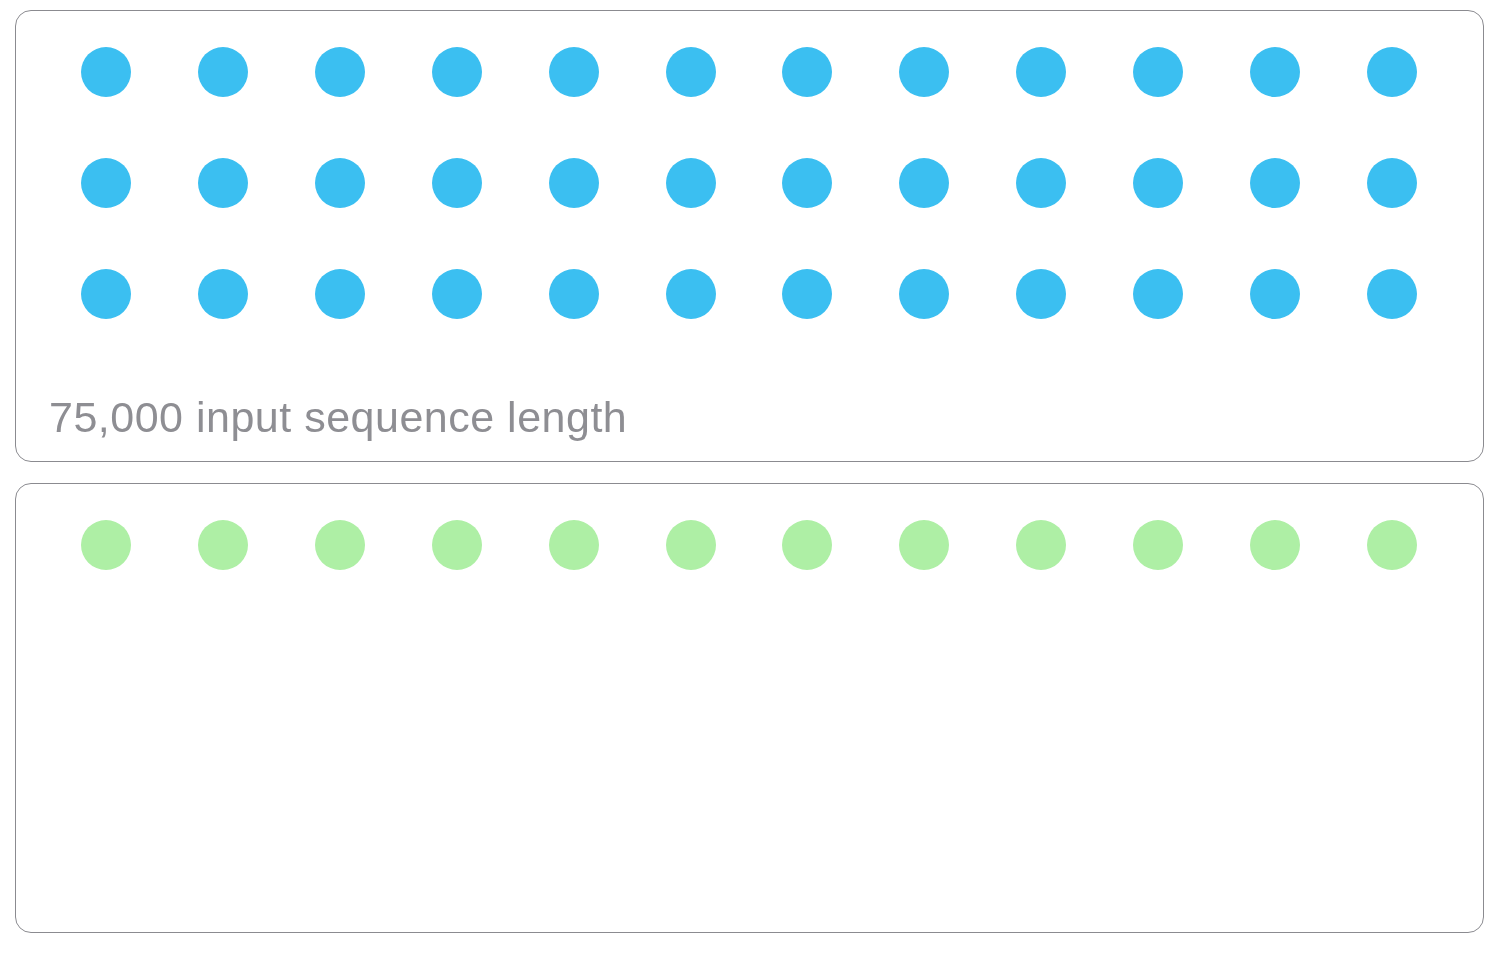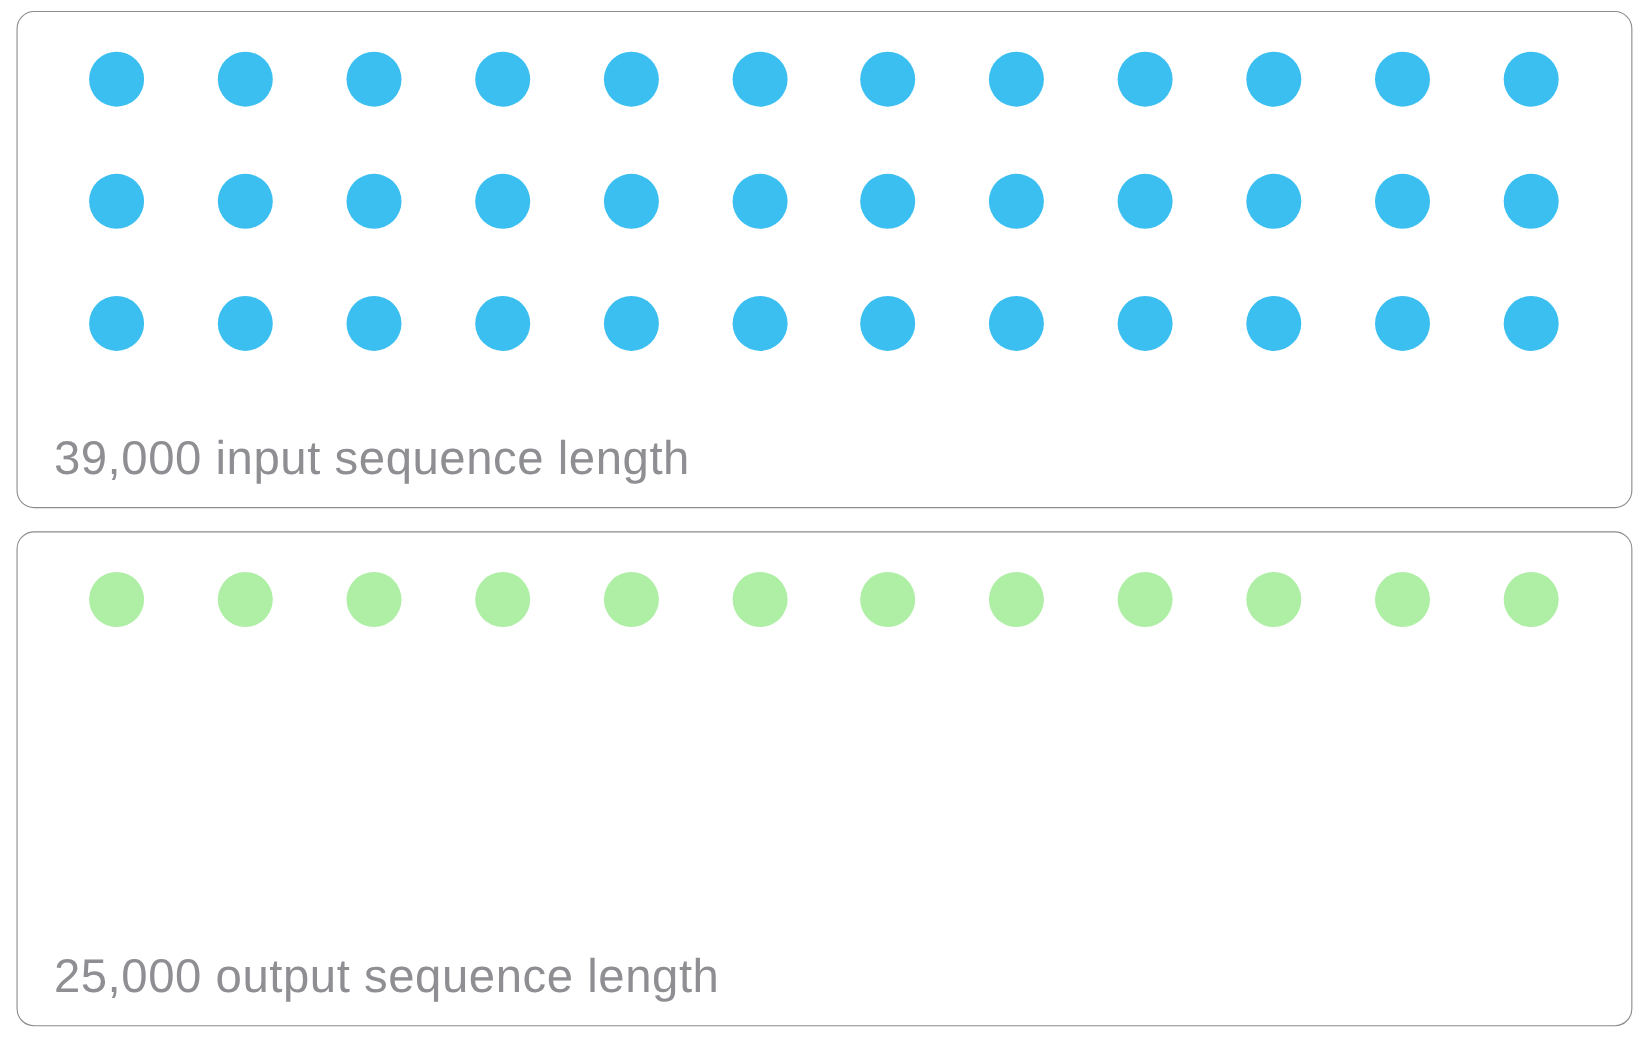--- a/index.html
+++ b/index.html
@@ -102,36 +102,35 @@
           <div class="dot" style="background: rgb(59, 191, 241);"></div>
           <div class="dot" style="background: rgb(59, 191, 241);"></div>
           <div class="dot" style="background: rgb(59, 191, 241);"></div>
           <div class="dot" style="background: rgb(59, 191, 241);"></div>
           <div class="dot" style="background: rgb(59, 191, 241);"></div>
           <div class="dot" style="background: rgb(59, 191, 241);"></div>
           <div class="dot" style="background: rgb(59, 191, 241);"></div>
           <div class="dot" style="background: rgb(59, 191, 241);"></div>
         </div>
       </div>
-    <div class="panel-label">39,000 input sequence length</div>
+    <div class="panel-label">75,000 input sequence length</div>
   </div>
 
   <div class="panel panel--output">
     <div class="dot-grid">
         <div class="dot-row">
           <div class="dot" style="background: rgb(174, 239, 165);"></div>
           <div class="dot" style="background: rgb(174, 239, 165);"></div>
           <div class="dot" style="background: rgb(174, 239, 165);"></div>
           <div class="dot" style="background: rgb(174, 239, 165);"></div>
           <div class="dot" style="background: rgb(174, 239, 165);"></div>
           <div class="dot" style="background: rgb(174, 239, 165);"></div>
           <div class="dot" style="background: rgb(174, 239, 165);"></div>
           <div class="dot" style="background: rgb(174, 239, 165);"></div>
           <div class="dot" style="background: rgb(174, 239, 165);"></div>
           <div class="dot" style="background: rgb(174, 239, 165);"></div>
           <div class="dot" style="background: rgb(174, 239, 165);"></div>
           <div class="dot" style="background: rgb(174, 239, 165);"></div>
         </div>
       </div>
-    <div class="panel-label">25,000 output sequence length</div>
   </div>
 
 </div>
 
 </body></html>

